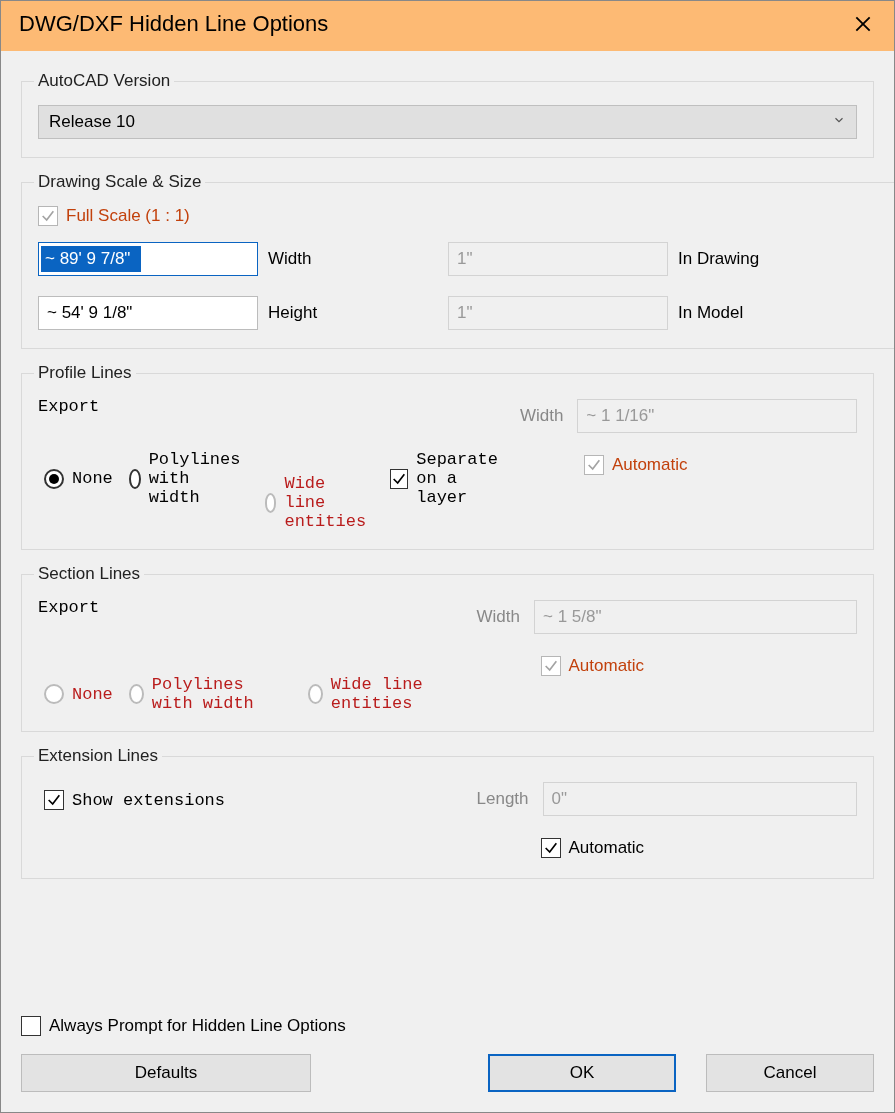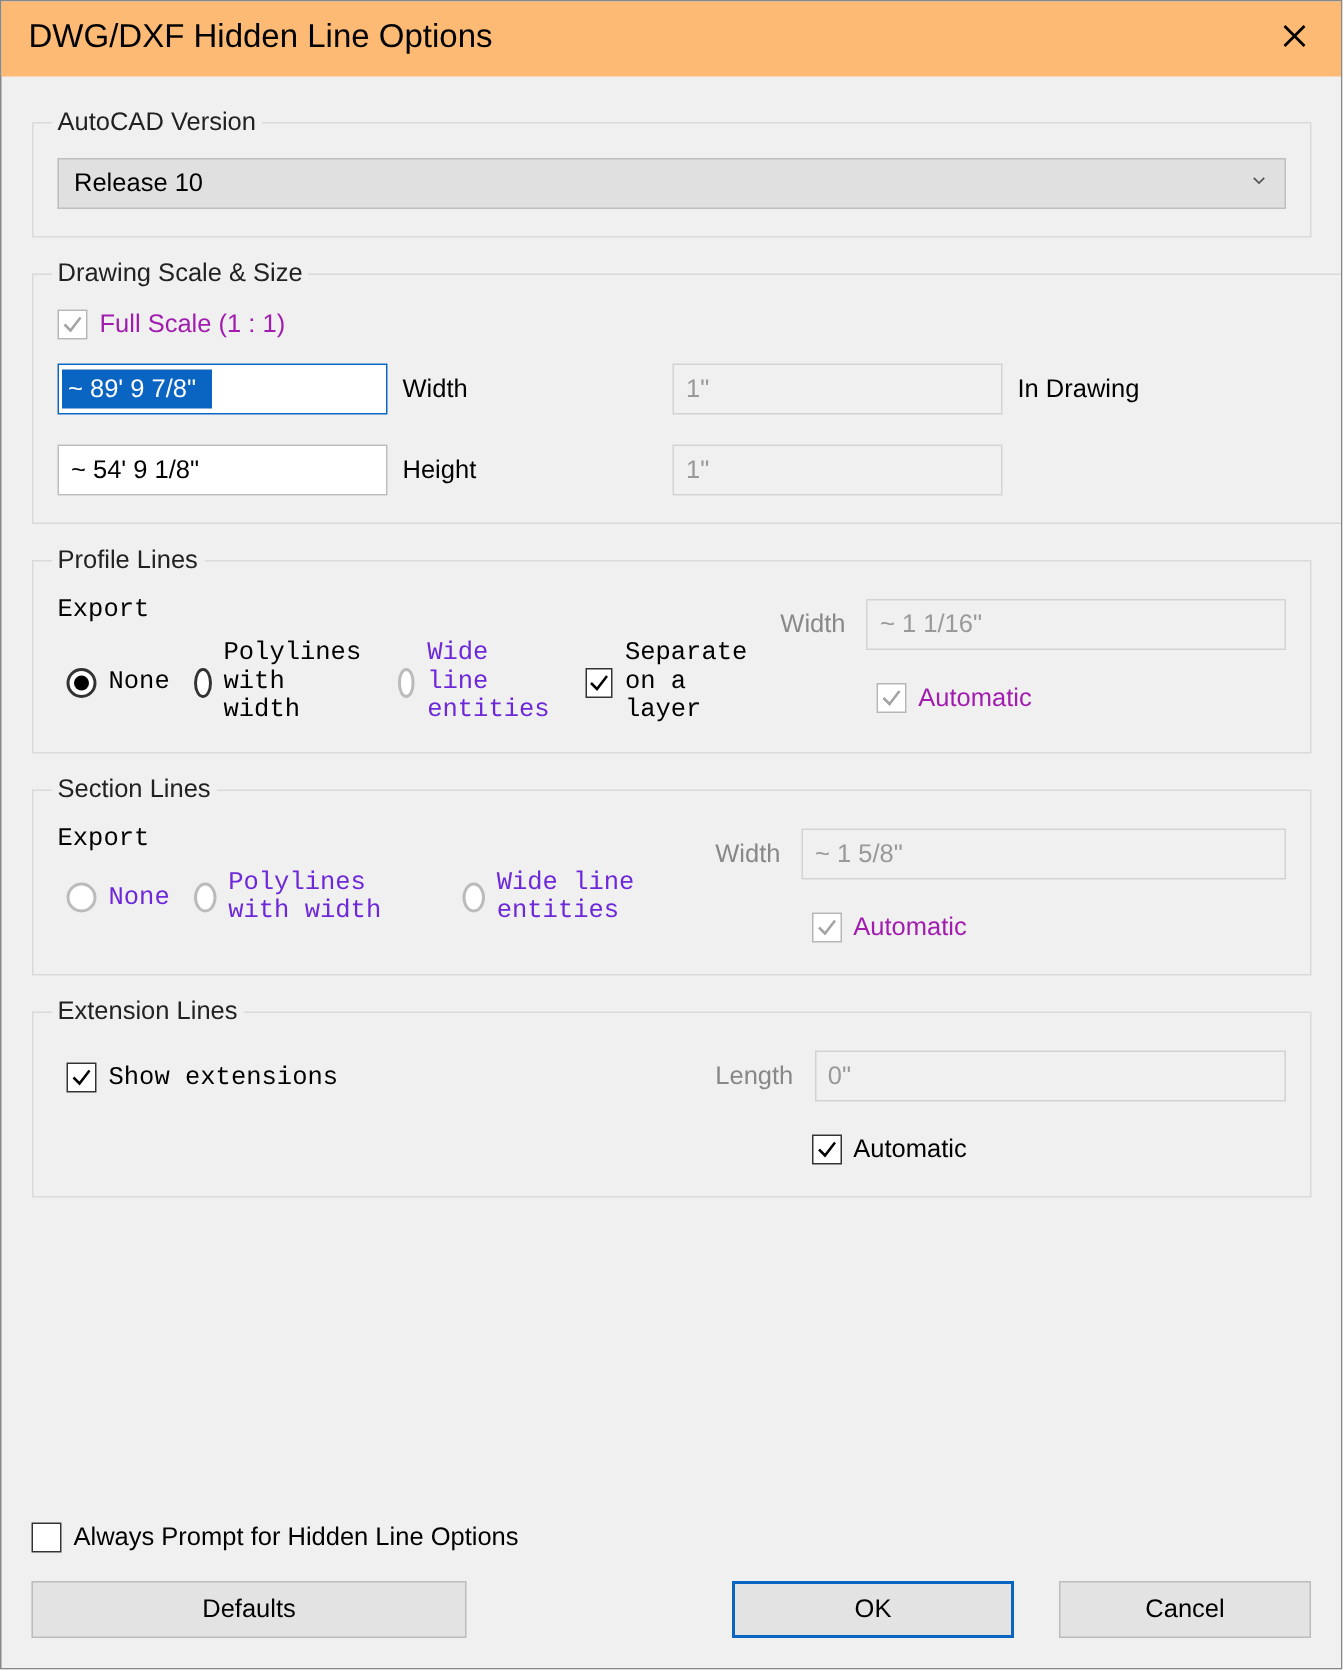--- a/index.html
+++ b/index.html
@@ -72,38 +72,38 @@
     cursor: pointer;
     user-select: none;
   }
   .checkbox .box {
     width: 20px; height: 20px;
     border: 1.5px solid #333;
     background: #fff;
     display: inline-flex; align-items:center; justify-content:center;
   }
   .checkbox.disabled .box { border-color: #b6b6b6; }
-  .checkbox.disabled { color: #a21caf; cursor: default; }
+  .checkbox.disabled { color: #c2410c; cursor: default; }
   .checkbox .box svg { width: 16px; height: 16px; display: none; }
   .checkbox.checked .box svg { display: block; }
   .checkbox.disabled .box svg path { stroke: #a3a3a3; }
   .radio .dot {
     width: 20px; height: 20px;
     border: 2px solid #333;
     border-radius: 50%;
     display: inline-flex; align-items: center; justify-content: center;
     background: #fff;
   }
   .radio.checked .dot::after {
     content: "";
     width: 10px; height: 10px; border-radius: 50%;
     background: #000;
   }
   .radio.disabled .dot { border-color: #bbb; }
-  .radio.disabled { color: #6d28d9; cursor: default; }
+  .radio.disabled { color: #b91c1c; cursor: default; margin-top: 48px; }
   .input {
     height: 34px;
     border: 1px solid #bcbcbc;
     background: #fff;
     padding: 0 8px;
     font-size: 17px;
     display: flex;
     align-items: center;
   }
   .input.disabled {
@@ -218,20 +218,21 @@
         </div>
         <div class="lbl">In Drawing</div>
 
         <div class="input">
           <span>~ 54' 9 1/8"</span>
         </div>
         <div class="lbl">Height</div>
         <div class="input disabled">
           <span>1"</span>
         </div>
+        <div class="lbl">In Model</div>
       </div>
     </fieldset>
 
     <fieldset class="group">
       <legend>Profile Lines</legend>
       <div class="pl-grid">
         <div class="pl-left">
           <div class="export-label">Export</div>
           <div class="radio-stack">
             <div class="radio checked">

